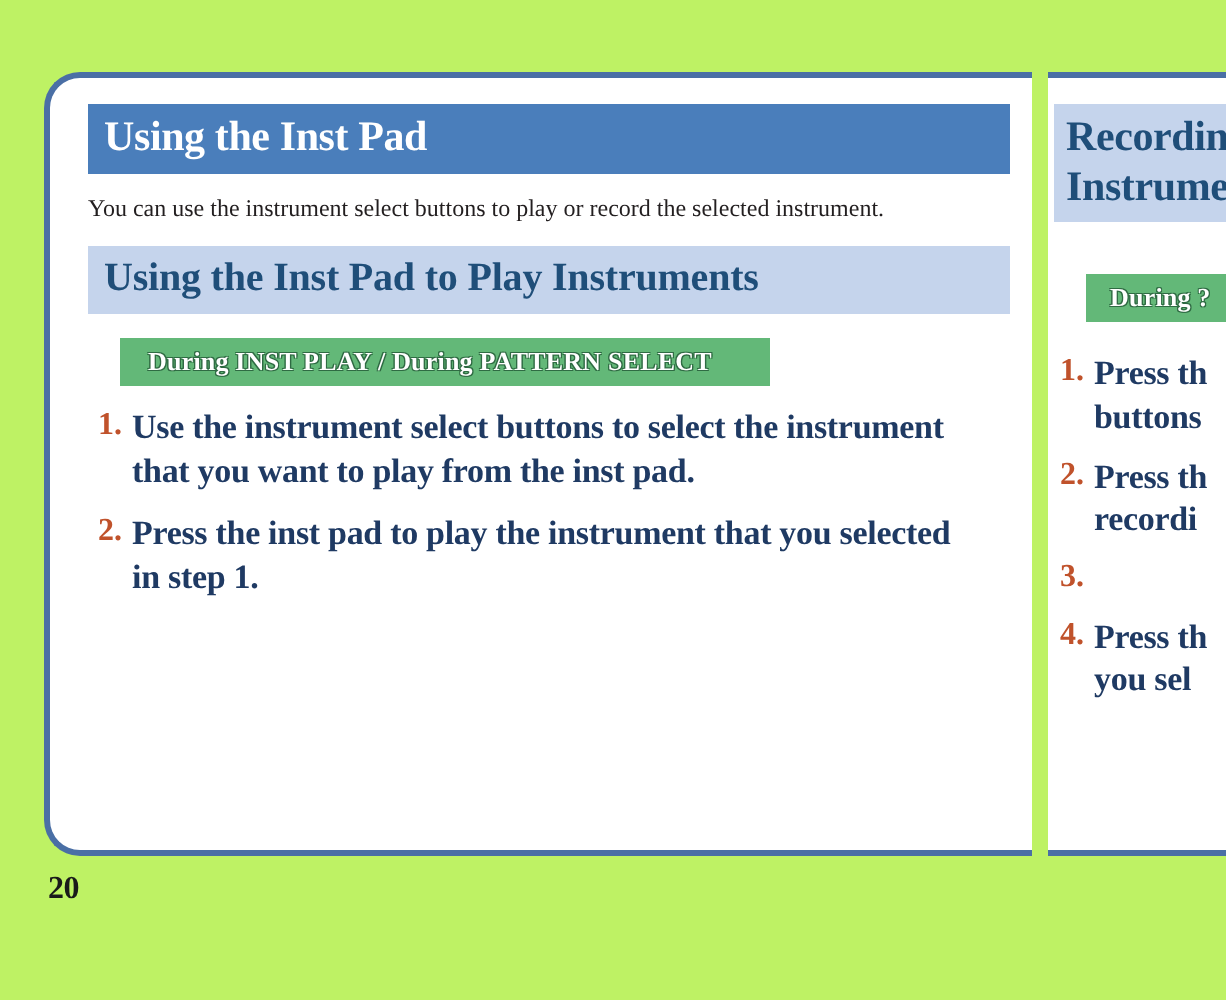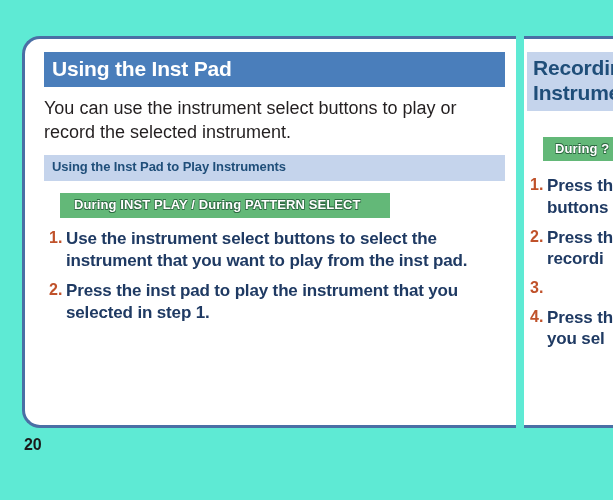--- a/index.html
+++ b/index.html
@@ -12,21 +12,22 @@
     height: 500px;
     overflow: hidden;
     font-family: "Liberation Sans", sans-serif;
     -webkit-font-smoothing: antialiased;
   }
 
   #manual-spread {
     position: relative;
     width: 613px;
     height: 500px;
-    background: #5eead4;
+    background: #bef264;
+    font-family: Liberation Serif, serif;
   }
 
   
   .page-frame {
     position: absolute;
     border: 3px solid #4a6fa5;
     background: #ffffff;
     box-sizing: border-box;
   }
   .page-frame.left {
@@ -88,31 +89,31 @@
     margin: 0;
     line-height: 1.18;
     width: 135px;
     box-sizing: border-box;
     overflow: hidden;
   }
 
   
   .body-text {
     color: #231f20;
-    font-size: 18px;
+    font-size: 12px;
     line-height: 1.36;
     margin: 0 0 11px 0;
     max-width: 452px;
   }
 
   
   .subsection-heading {
     background: #c5d4ec;
     color: #1f4e79;
-    font-size: 13px;
+    font-size: 20px;
     font-weight: bold;
     letter-spacing: -0.1px;
     padding: 5px 0 6px 8px;
     margin: 7px 0 12px 0;
     width: 461px;
     box-sizing: border-box;
     line-height: 1.15;
     white-space: nowrap;
     overflow: hidden;
   }

